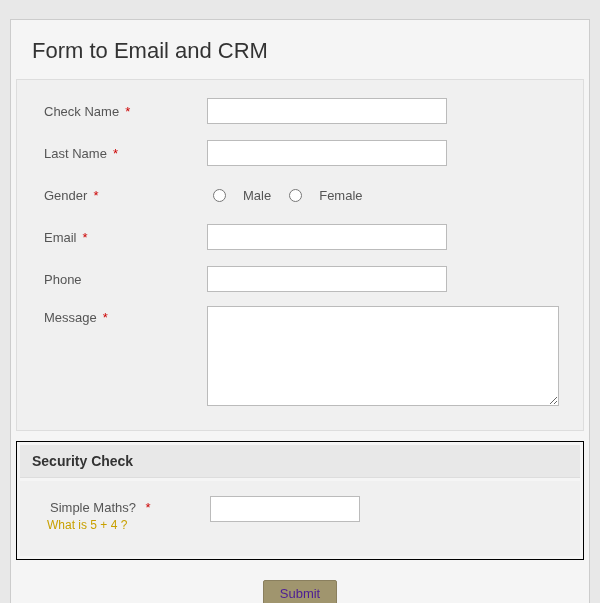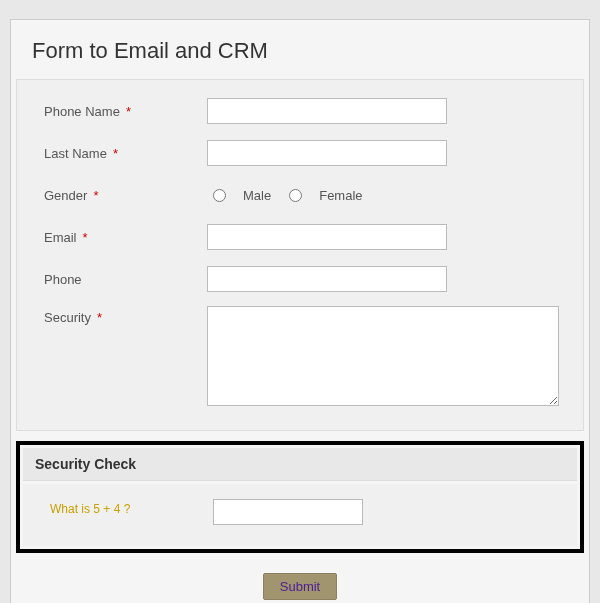--- a/index.html
+++ b/index.html
@@ -100,21 +100,21 @@
       border: 1px solid #bbb;
       background: #fff;
       padding: 4px 5px;
       font-size: 13px;
       outline: none;
       resize: vertical;
     }
 
     .security-section {
       margin: 10px 5px 0 5px;
-      border: 4px solid #000000;
+      border: 1px solid #000000;
       background: #f5f5f5;
     }
 
     .security-header {
       background: #e8e8e8;
       border-bottom: 1px solid #ddd;
       padding: 8px 12px;
       font-size: 14px;
       font-weight: bold;
       color: #333;
@@ -177,21 +177,21 @@
 <body>
 
 <div class="page-wrapper">
 
   <h1 class="form-title">Form to Email and CRM</h1>
 
   <div class="form-body">
 
     <div class="form-row">
       <div class="form-label">
-        <span>Phone Name</span><span class="required-star">*</span>
+        <span>Check Name</span><span class="required-star">*</span>
       </div>
       <input type="text" class="form-input" style="">
     </div>
 
     <div class="form-row">
       <div class="form-label">
         <span>Last Name</span><span class="required-star">*</span>
       </div>
       <input type="text" class="form-input" style="">
     </div>
@@ -222,32 +222,35 @@
     <div class="form-row">
       <div class="form-label">
         <span>Phone</span>
       </div>
       <input type="text" class="form-input" style="">
     </div>
 
 
     <div class="form-row message-row">
       <div class="form-label" style="padding-top:4px;">
-        <span>Security</span><span class="required-star">*</span>
+        <span>Message</span><span class="required-star">*</span>
       </div>
       <textarea class="form-textarea" style=""></textarea>
     </div>
 
   </div>
 
   <div class="security-section">
     <div class="security-header">Security Check</div>
     <div class="security-body">
       <div class="security-row">
         <div class="security-label-block">
+          <div class="security-label-line1">
+            <span>Simple Maths?</span><span class="required-star"> *</span>
+          </div>
           <div class="security-label-line2">What is 5 + 4 ?</div>
         </div>
         <input type="text" class="security-input" style="">
       </div>
     </div>
   </div>
 
   <div class="submit-row">
     <button class="submit-button">Submit</button>
   </div>

